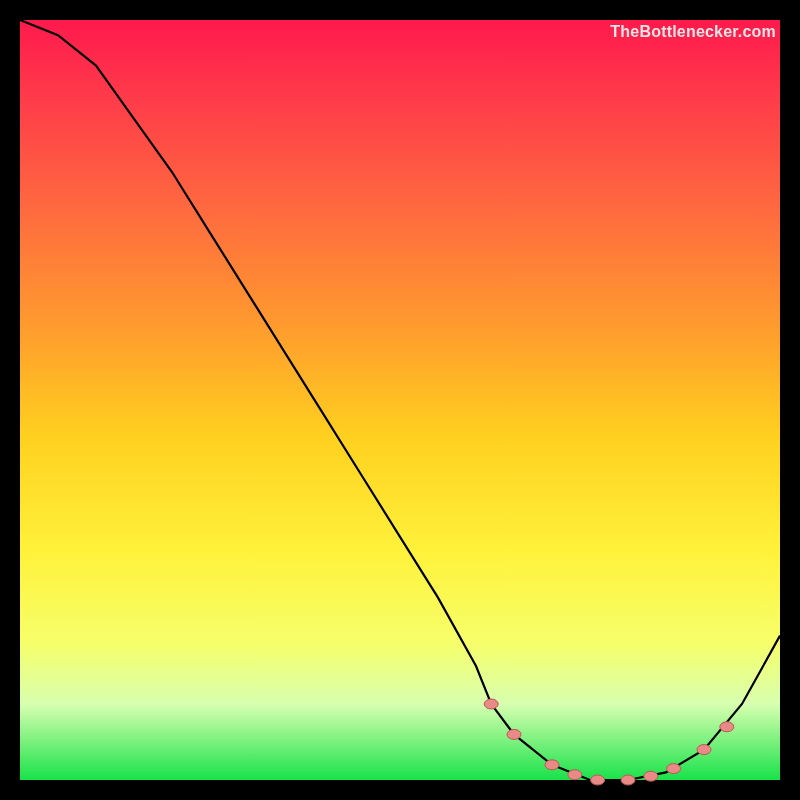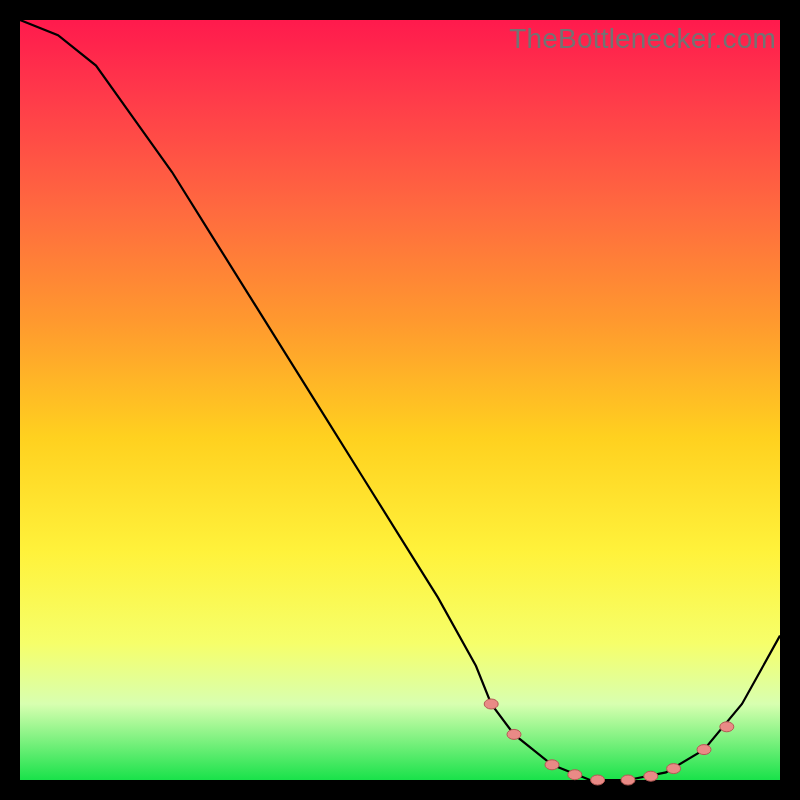--- a/index.html
+++ b/index.html
@@ -43,23 +43,23 @@
       #fff23b 70%,
       #f6ff6a 82%,
       #d8ffb0 90%,
       #19e24a 100%
     );
   }
   .watermark {
     position: absolute;
     top: 3px;
     right: 4px;
-    color: #737373;
-    font-size: 28px;
-    font-weight: 400;
+    color: #e5e5e5;
+    font-size: 16px;
+    font-weight: 700;
     letter-spacing: 0.2px;
     user-select: none;
   }
   svg.curve {
     position: absolute;
     left: 0;
     top: 0;
     width: 760px;
     height: 760px;
     overflow: visible;

